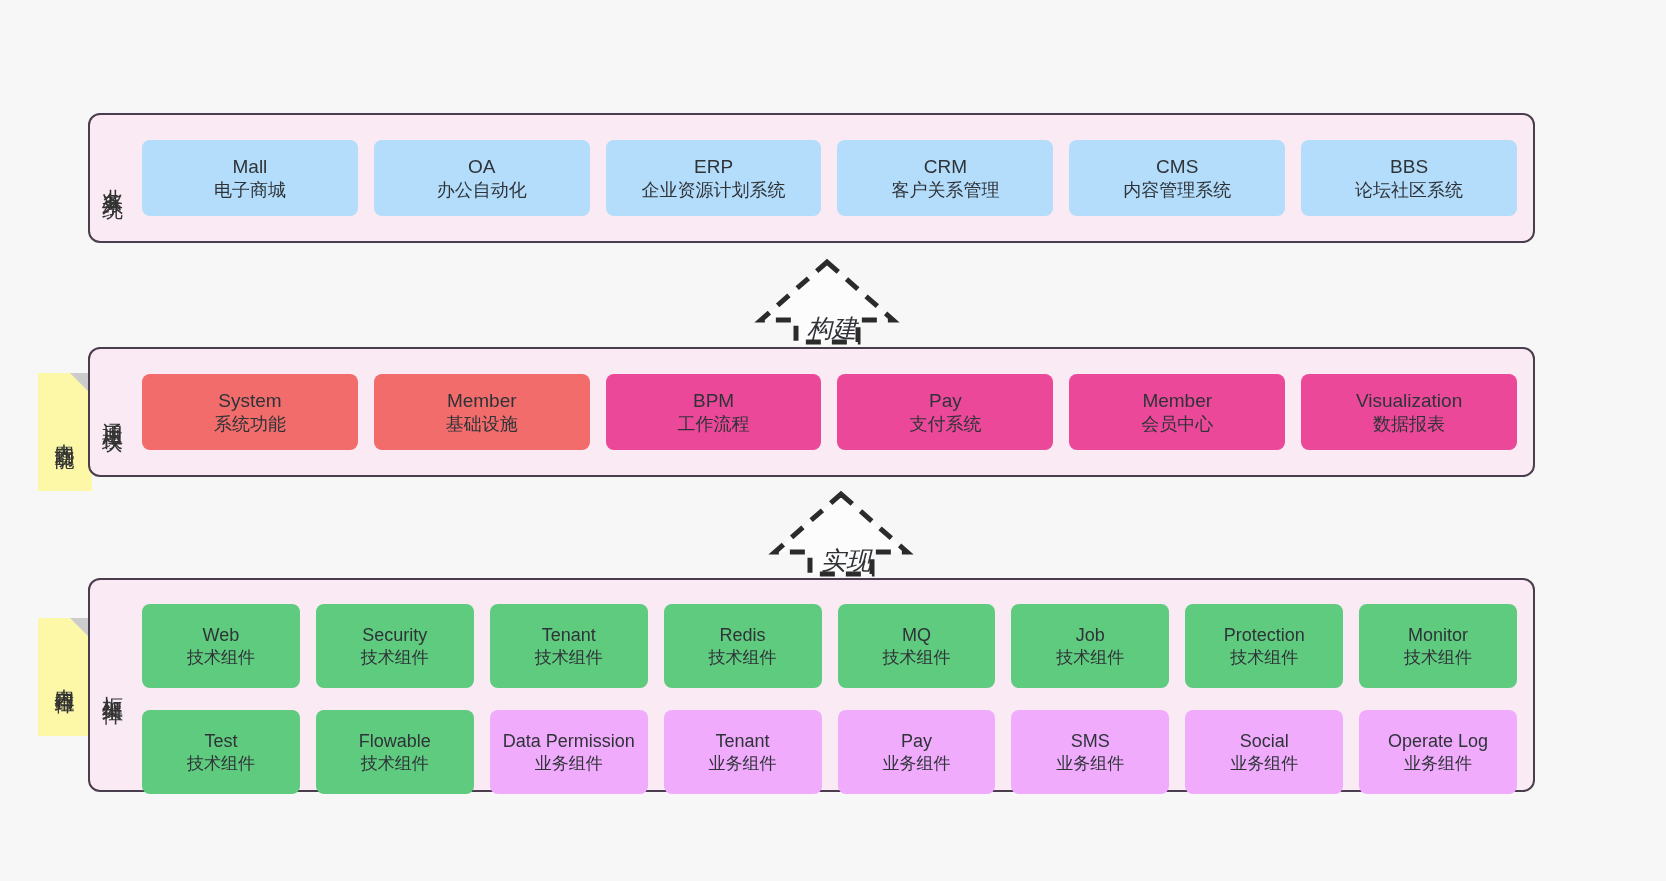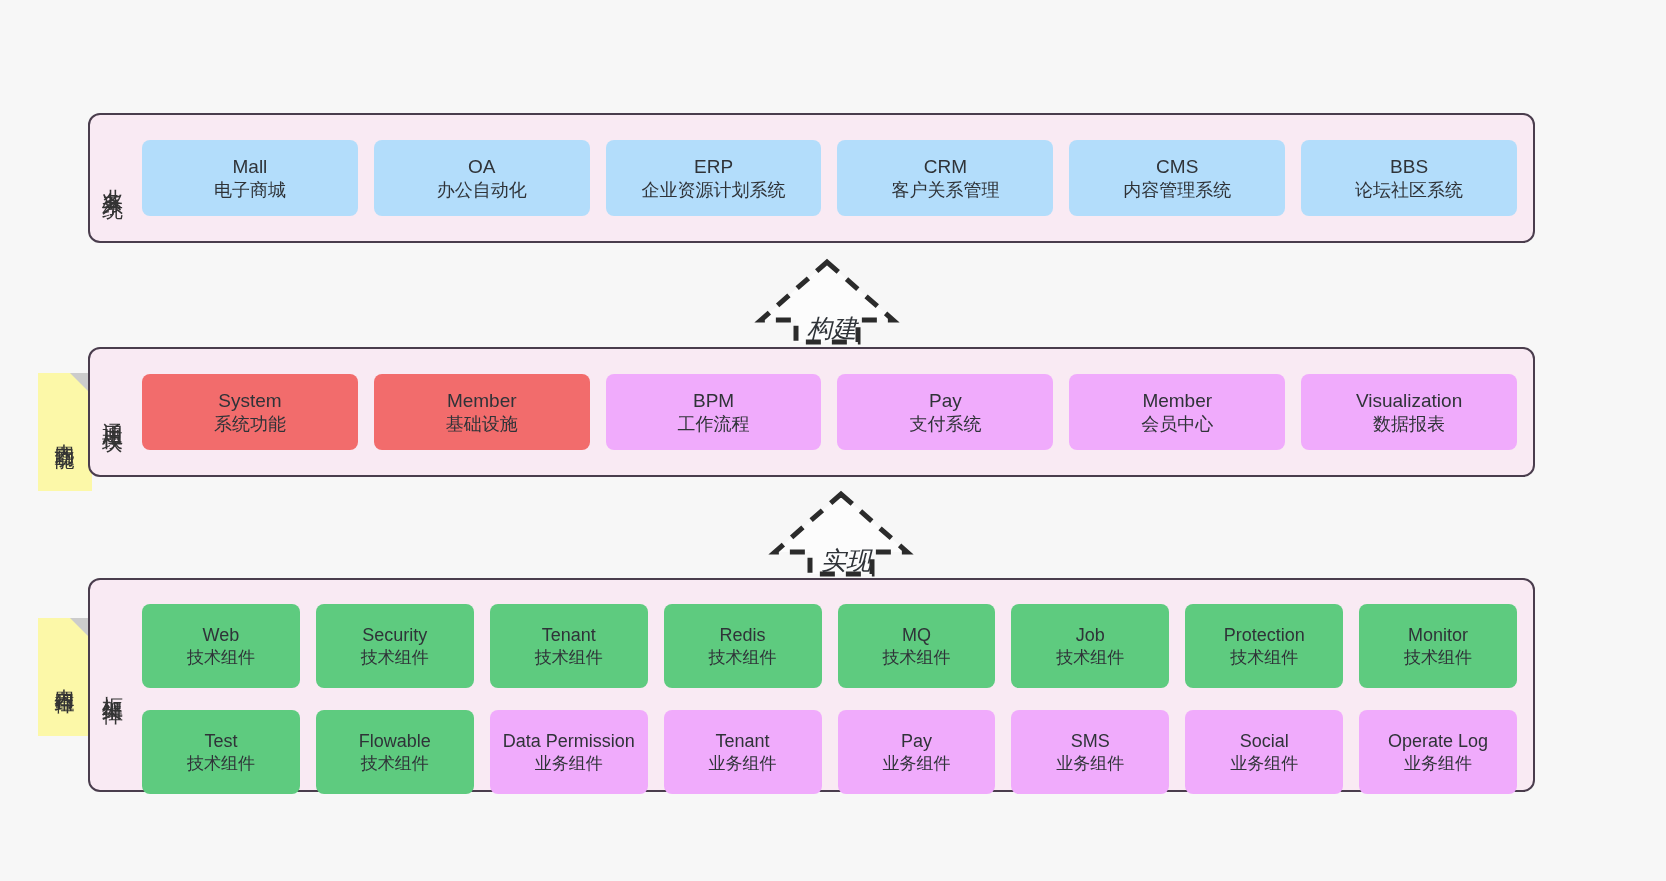--- a/index.html
+++ b/index.html
@@ -88,21 +88,21 @@
   .cell .t1 { font-size: 19px; }
   .cell .t2 { font-size: 18px; }
 
   .cells-2row .cell { height: 84px; width: 100%; }
   .cells-2row .cell .t1 { font-size: 18px; }
   .cells-2row .cell .t2 { font-size: 17px; }
 
   
   .c-blue       { background: #b3ddfb; }
   .c-red        { background: #f26c6c; }
-  .c-pink       { background: #f0abfc; }
+  .c-pink       { background: #ec4899; }
   .c-green      { background: #5ecb7f; }
   .c-greenlight { background: #f0abfc; }
 
   
   .note {
     position: absolute;
     width: 54px;
     background: #fcf8a8;
     color: #333;
     font-size: 20px;

